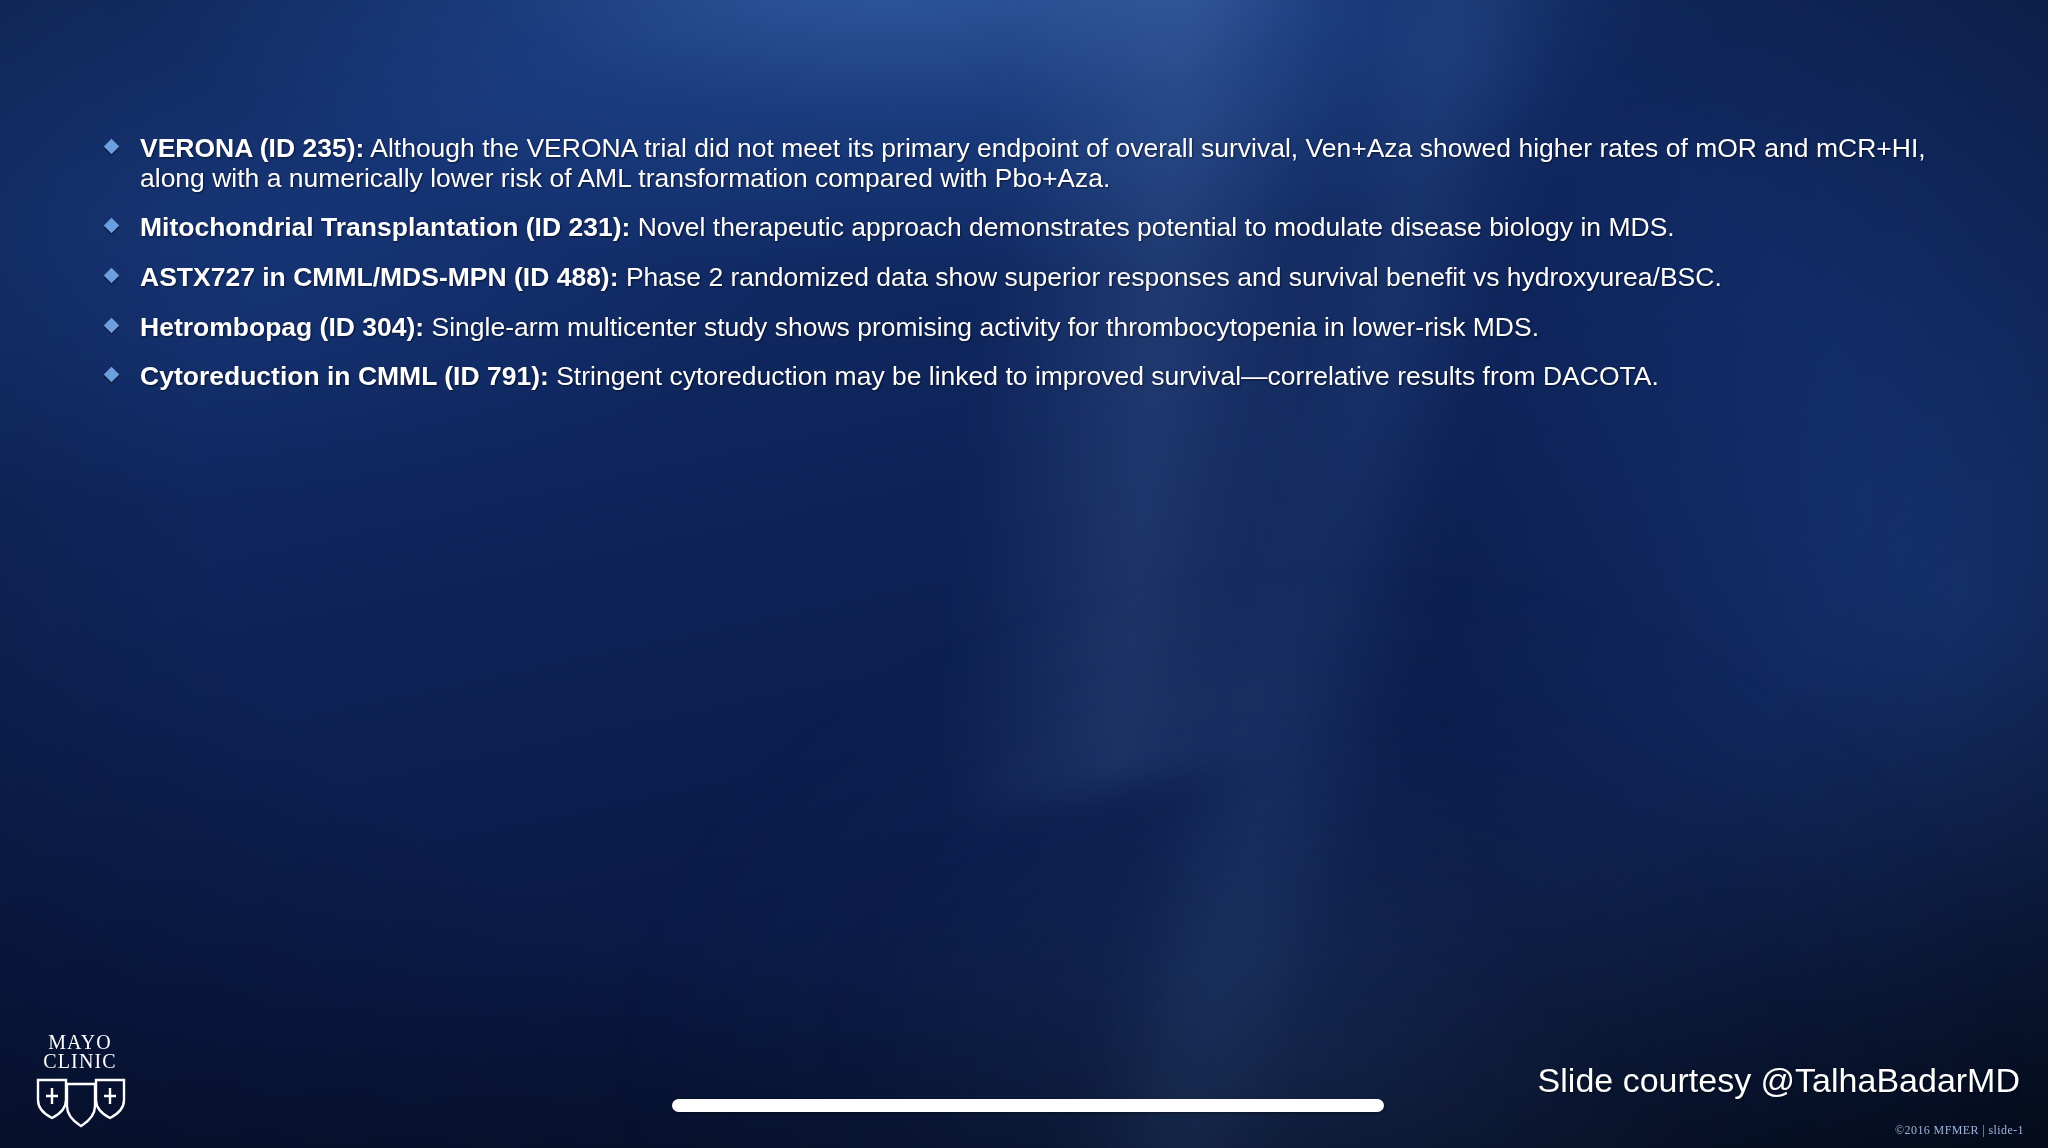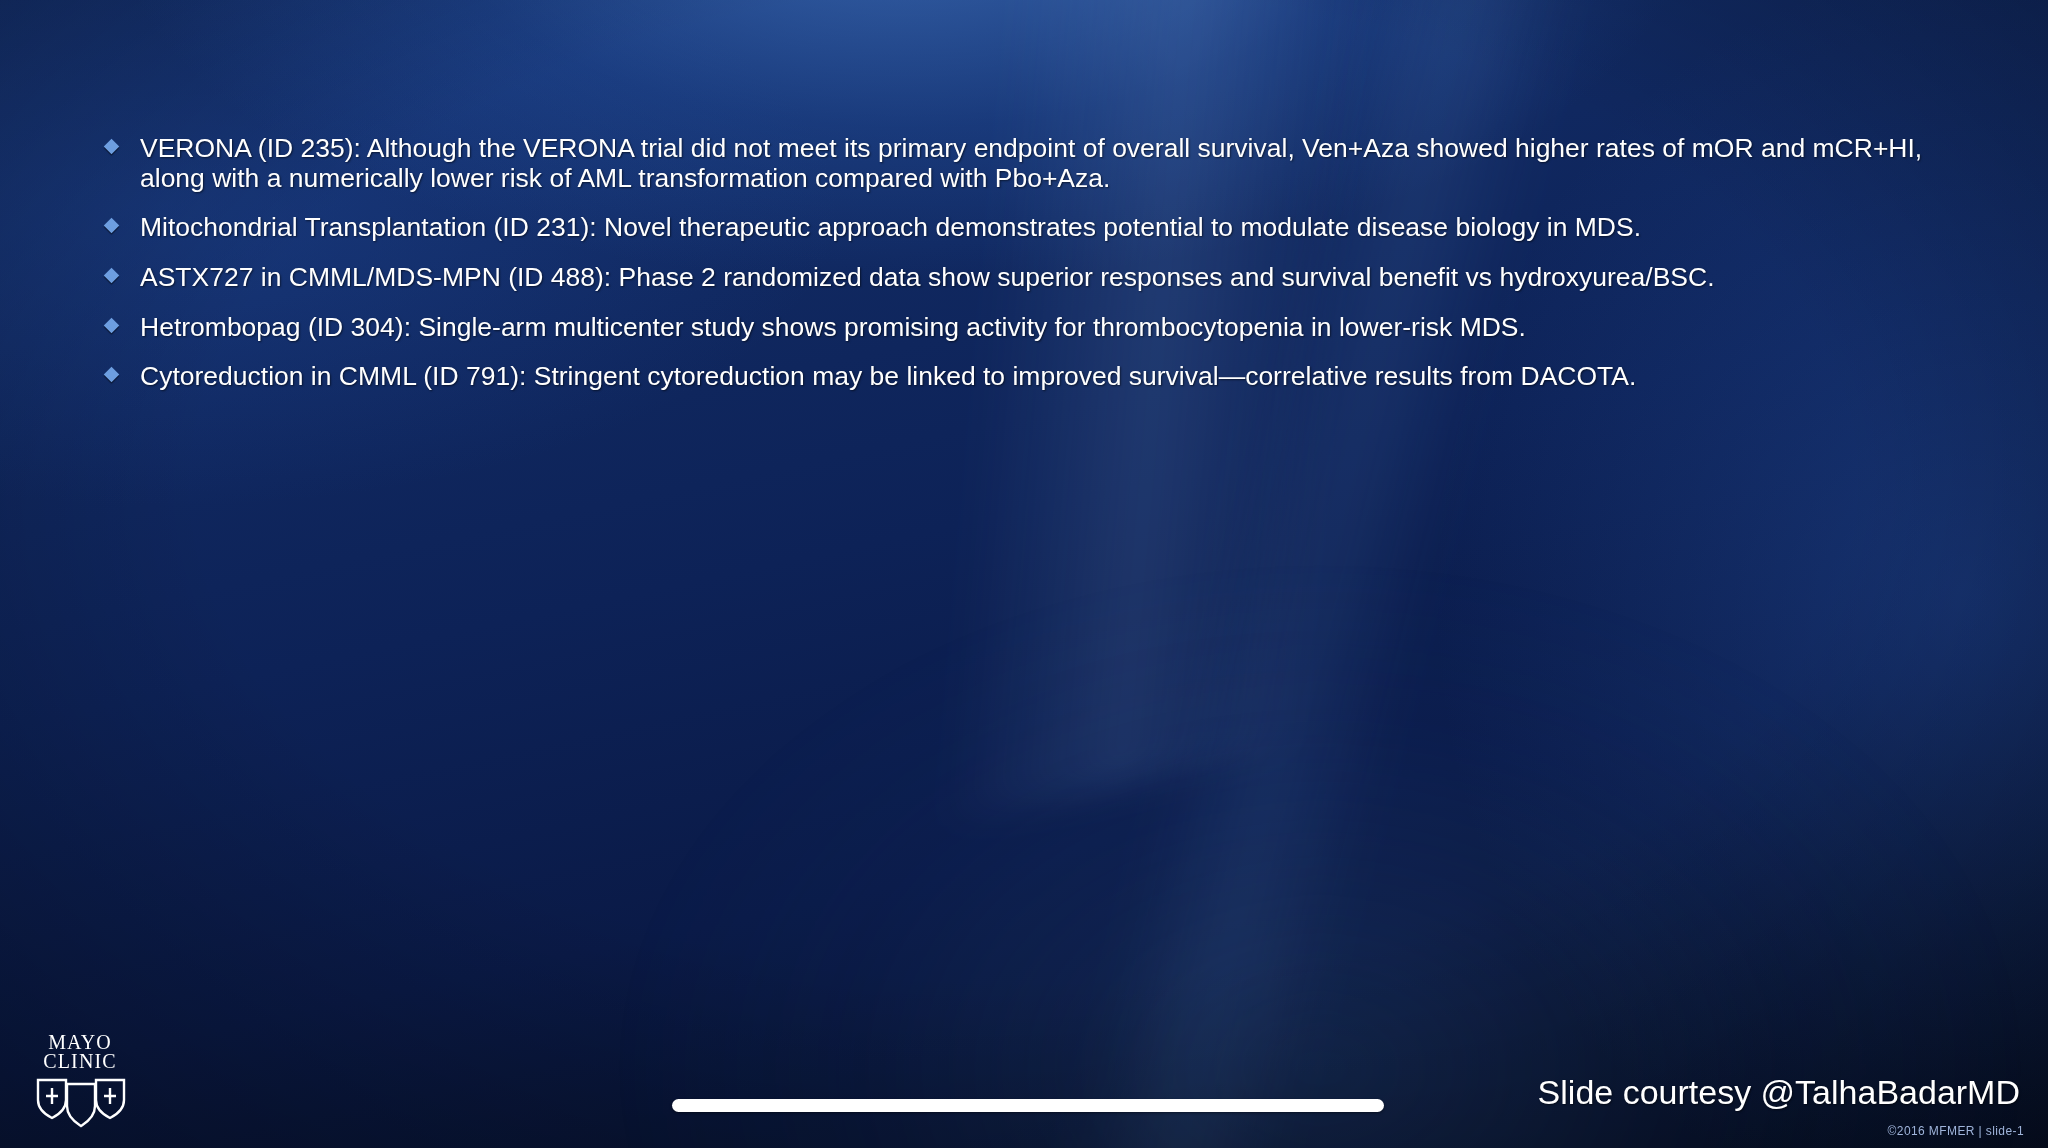--- a/index.html
+++ b/index.html
@@ -78,21 +78,21 @@
     text-shadow:1px 1px 2px rgba(0,0,0,0.55);
   }
   .bullet .marker {
     position:absolute;
     left:6px; top:7px;
     width:11px; height:11px;
     background:#6d9ee0;
     transform:rotate(45deg);
     box-shadow:1px 1px 1px rgba(0,0,0,0.5);
   }
-  .bullet b { font-weight:normal;text-align:center; }
+  .bullet b { font-weight:bold;text-align:center; }
 
   
   .logo {
     position:absolute;
     left:26px; bottom:22px;
     width:108px;
   }
   .logo-word {
     text-align:center;
     font-family:"Liberation Serif", serif;
@@ -107,33 +107,34 @@
   .progress-bar {
     position:absolute;
     left:672px; bottom:36px;
     width:712px; height:13px;
     border-radius:7px;
     background:#ffffff;
     box-shadow:0 1px 3px rgba(0,0,0,0.45);
   }
   .courtesy {
     position:absolute;
-    right:28px; bottom:36px;
+    right:28px; bottom:48px;
     font-size:34px;
     color:#ffffff;
     text-shadow:1px 1px 2px rgba(0,0,0,0.5);
     white-space:nowrap;
   }
   .copyright {
     position:absolute;
     right:24px; bottom:10px;
     font-size:12px;
     color:#9fb4da;
     letter-spacing:0.4px;
     white-space:nowrap;
+    font-family:Liberation Serif, serif;
   }
 </style>
 </head>
 <body>
 
 <div class="slide">
 
   <div class="swoosh swoosh-a"></div>
   <div class="swoosh swoosh-b"></div>
   <div class="swoosh swoosh-c"></div>

